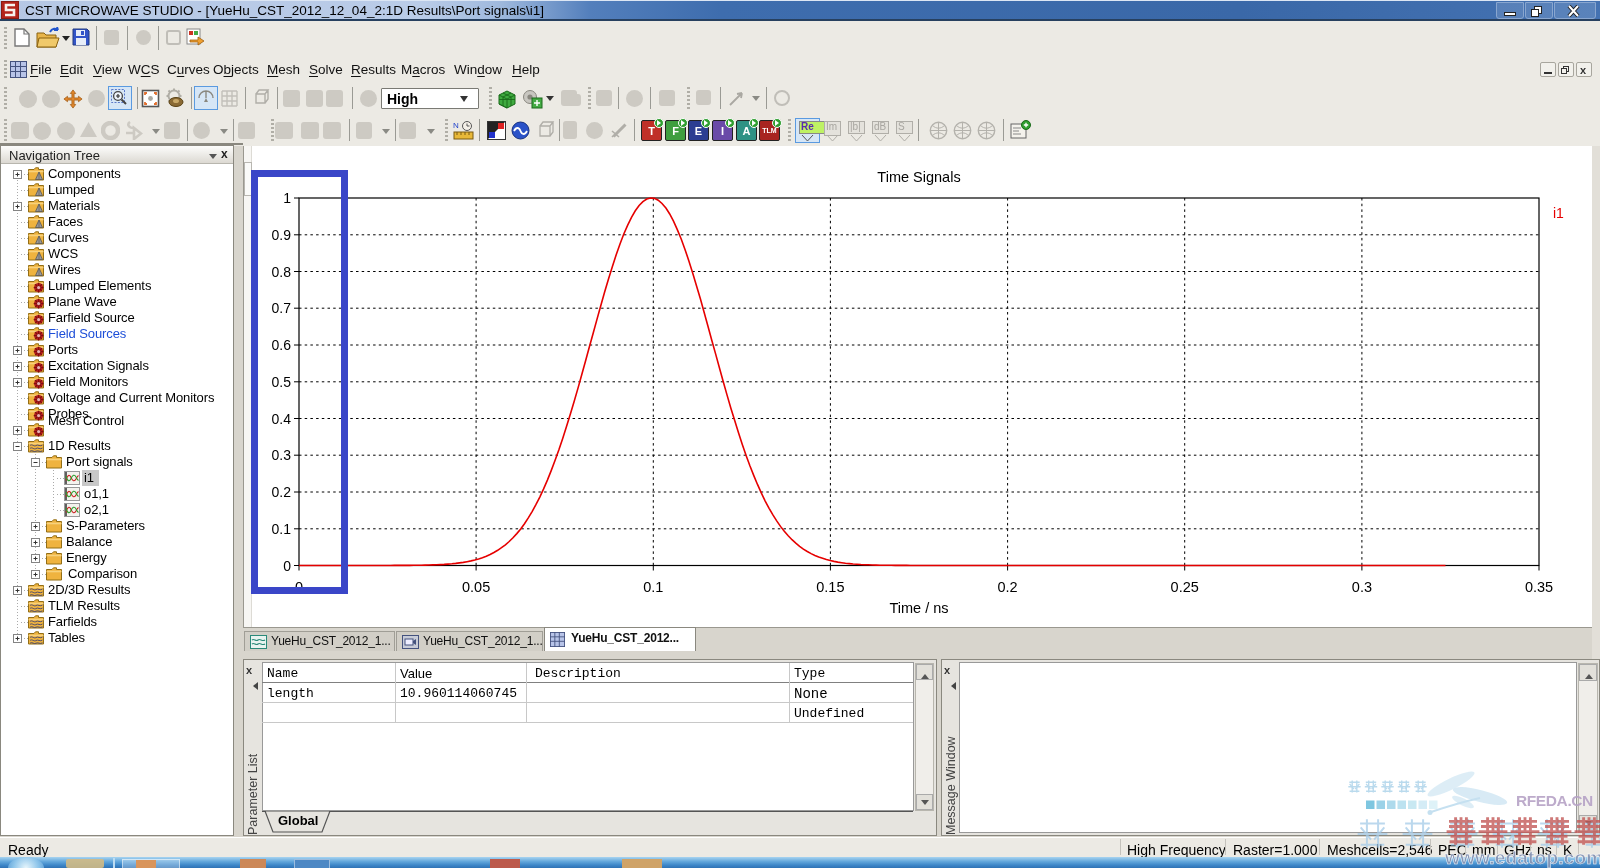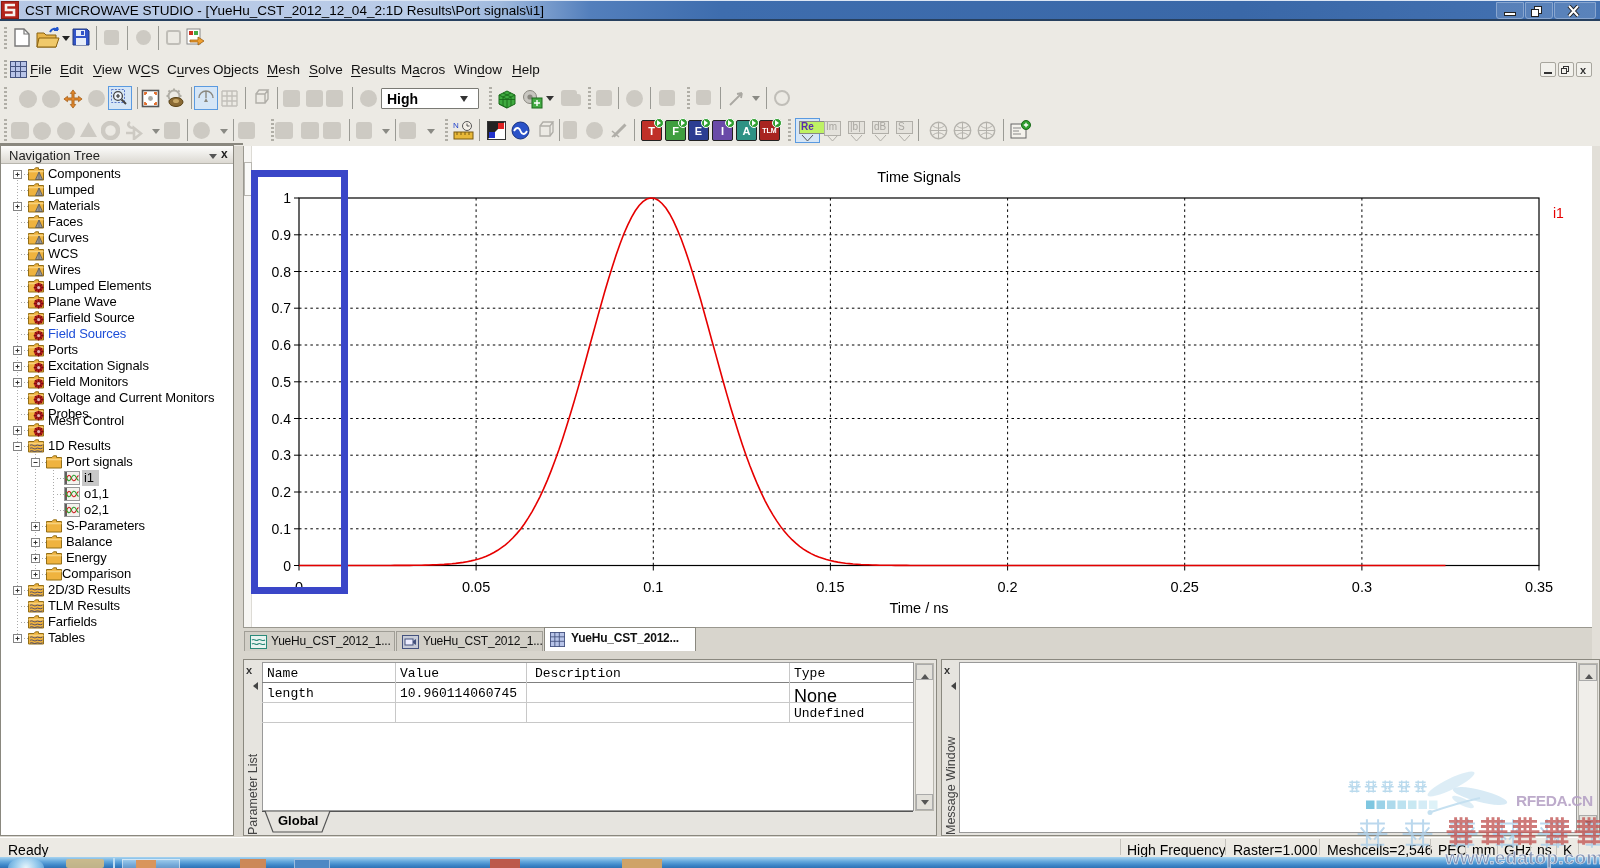--- a/index.html
+++ b/index.html
@@ -696,21 +696,21 @@
 <div class="tx" style="left:66px;top:550px;font-size:13px;color:#000;letter-spacing:-0.1px">Energy</div>
 <div class="a" style="left:39px;top:574px;width:7px;height:1px;background-image:repeating-linear-gradient(90deg,#aaa 0 1px,transparent 1px 3px)"></div>
 <svg class="a" style="left:31px;top:570px" width="9" height="9" viewBox="0 0 9 9">
     <rect x="0.5" y="0.5" width="8" height="8" fill="#fff" stroke="#848484"></rect>
     <path d="M2.5 4.5 H6.5 M4.5 2.5 V6.5" stroke="#333"></path>
   </svg>
 <svg class="a" style="left:46px;top:567px" width="17" height="14" viewBox="0 0 17 14">
     <path d="M0.5 2.5 L6 2.5 L7.5 0.8 L10.5 0.8 L10.5 2.5 L15.5 2.5 L15.5 13 L0.5 13 Z" fill="#efb33f" stroke="#936e15" stroke-width="1"></path>
     <path d="M0.5 4.5 L15.5 4.5" stroke="#f7d27c" stroke-width="1.6"></path>
   </svg>
-<div class="tx" style="left:62px;top:566px;font-size:13px;color:#000;letter-spacing:-0.1px">Comparison</div>
+<div class="tx" style="left:68px;top:566px;font-size:13px;color:#000;letter-spacing:-0.1px">Comparison</div>
 <div class="a" style="left:21px;top:590px;width:7px;height:1px;background-image:repeating-linear-gradient(90deg,#aaa 0 1px,transparent 1px 3px)"></div>
 <svg class="a" style="left:13px;top:586px" width="9" height="9" viewBox="0 0 9 9">
     <rect x="0.5" y="0.5" width="8" height="8" fill="#fff" stroke="#848484"></rect>
     <path d="M2.5 4.5 H6.5 M4.5 2.5 V6.5" stroke="#333"></path>
   </svg>
 <svg class="a" style="left:28px;top:583px" width="17" height="14" viewBox="0 0 17 14">
     <path d="M0.5 2.5 L6 2.5 L7.5 0.8 L10.5 0.8 L10.5 2.5 L15.5 2.5 L15.5 13 L0.5 13 Z" fill="#efb33f" stroke="#936e15" stroke-width="1"></path>
     <path d="M0.5 4.5 L15.5 4.5" stroke="#f7d27c" stroke-width="1.6"></path>
     <g stroke="#46466e" stroke-width="0.95" fill="none">
       <path d="M2 6.5 C4 4.5 6 8 8 6.5 C10 5 12 8 14.5 6"></path>
@@ -860,26 +860,26 @@
   </svg>
 <div class="a" style="left:262px;top:662px;width:652px;height:149px;background:#fff;border:1px solid #999"></div>
 
 <div class="a" style="left:262px;top:682px;width:651px;height:1px;background:#808080"></div>
 <div class="a" style="left:395px;top:663px;width:1px;height:59px;background:#c8c8c8"></div>
 <div class="a" style="left:526px;top:663px;width:1px;height:59px;background:#c8c8c8"></div>
 <div class="a" style="left:789px;top:663px;width:1px;height:59px;background:#c8c8c8"></div>
 <div class="a" style="left:262px;top:702px;width:651px;height:1px;background:#c8c8c8"></div>
 <div class="a" style="left:262px;top:722px;width:651px;height:1px;background:#c8c8c8"></div>
 <div class="tx" style="left:267px;top:666px;font-family:'Liberation Mono',monospace;font-size:13px;color:#000">Name</div>
-<div class="tx" style="left:400px;top:666px;font-family:Liberation Mono, monospace;font-size:13px;color:#000">Value</div>
+<div class="tx" style="left:400px;top:666px;font-family:Liberation Sans, sans-serif;font-size:13px;color:#000">Value</div>
 <div class="tx" style="left:535px;top:666px;font-family:'Liberation Mono',monospace;font-size:13px;color:#000">Description</div>
 <div class="tx" style="left:794px;top:666px;font-family:'Liberation Mono',monospace;font-size:13px;color:#000">Type</div>
 <div class="tx" style="left:267px;top:686px;font-family:'Liberation Mono',monospace;font-size:13px;color:#000">length</div>
 <div class="tx" style="left:400px;top:686px;font-family:'Liberation Mono',monospace;font-size:13px;color:#000">10.960114060745</div>
-<div class="tx" style="left:794px;top:686px;font-family:Liberation Sans, sans-serif;font-size:18px;color:#000">None</div>
+<div class="tx" style="left:794px;top:686px;font-family:Liberation Mono, monospace;font-size:14px;color:#000">None</div>
 <div class="tx" style="left:794px;top:706px;font-family:'Liberation Mono',monospace;font-size:13px;color:#000">Undefined</div>
 
 <div class="a" style="left:915px;top:663px;width:19px;height:148px;background:#f0eeea;border:1px solid #b8b6ae"></div>
 <div class="a" style="left:916px;top:664px;width:17px;height:16px;background:#e2e0da;border:1px solid #aaa"></div>
 <div class="a" style="left:921px;top:670px;width:0;height:0;border:4px solid transparent;border-bottom:5px solid #555"></div>
 <div class="a" style="left:916px;top:794px;width:17px;height:16px;background:#e2e0da;border:1px solid #aaa"></div>
 <div class="a" style="left:921px;top:800px;width:0;height:0;border:4px solid transparent;border-top:5px solid #555"></div>
 
 <div class="a" style="left:262px;top:811px;width:651px;height:1px;background:#555"></div>
 <svg class="a" style="left:264px;top:811px" width="70" height="22" viewBox="0 0 70 22">

